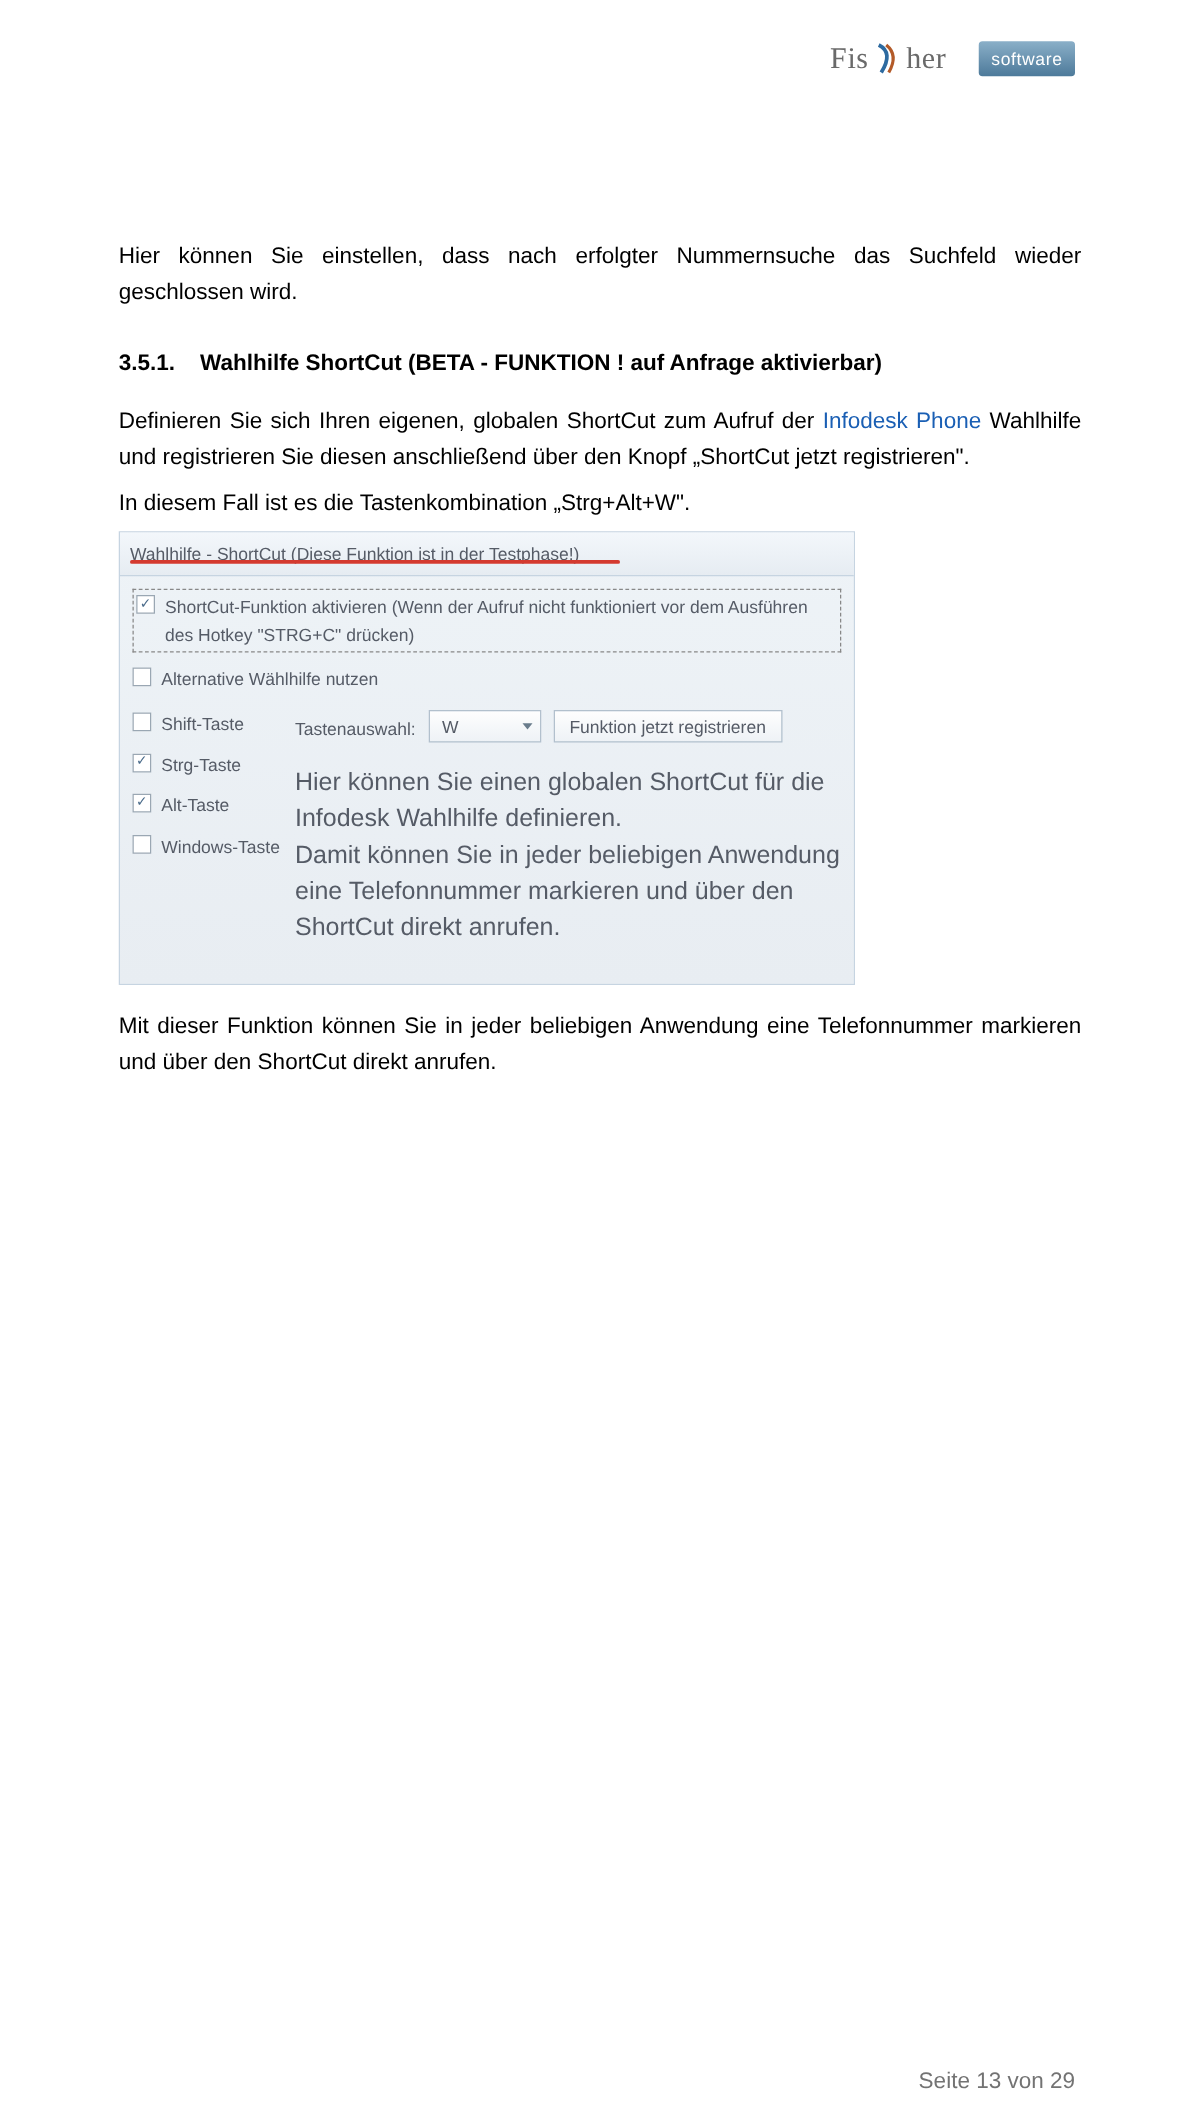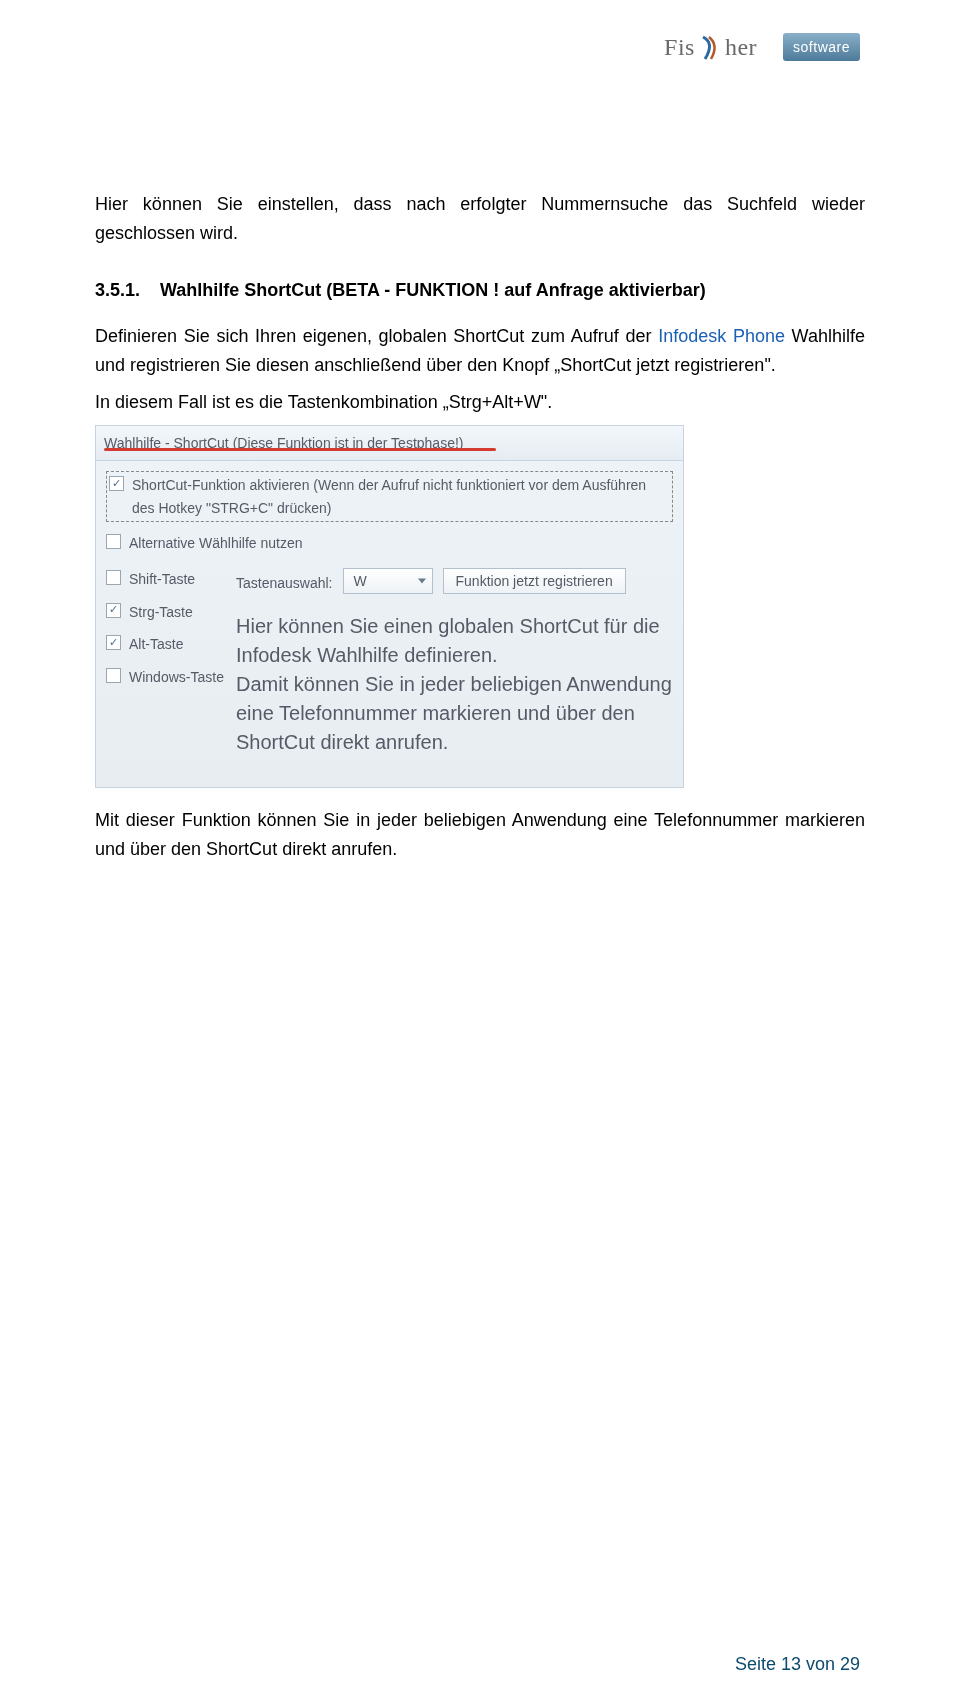--- a/index.html
+++ b/index.html
@@ -129,21 +129,21 @@
     display:flex; align-items:center;
     color:#555b66;
   }
   .ss-desc { font-size: 20px; line-height: 1.45; color:#555b66; }
   .after-shot { margin-top: 18px; text-align: justify; }
   .footer {
     position: absolute;
     bottom: 12px;
     right: 100px;
     font-size: 18px;
-    color: #0c4a6e;
+    color: #737373;
   }
 </style>
 </head>
 <body>
 
 <div class="header-logo">
   <span class="logo-fischer">
     <span>Fis</span>
     <span class="logo-swoosh">
       <svg viewBox="0 0 26 26">

